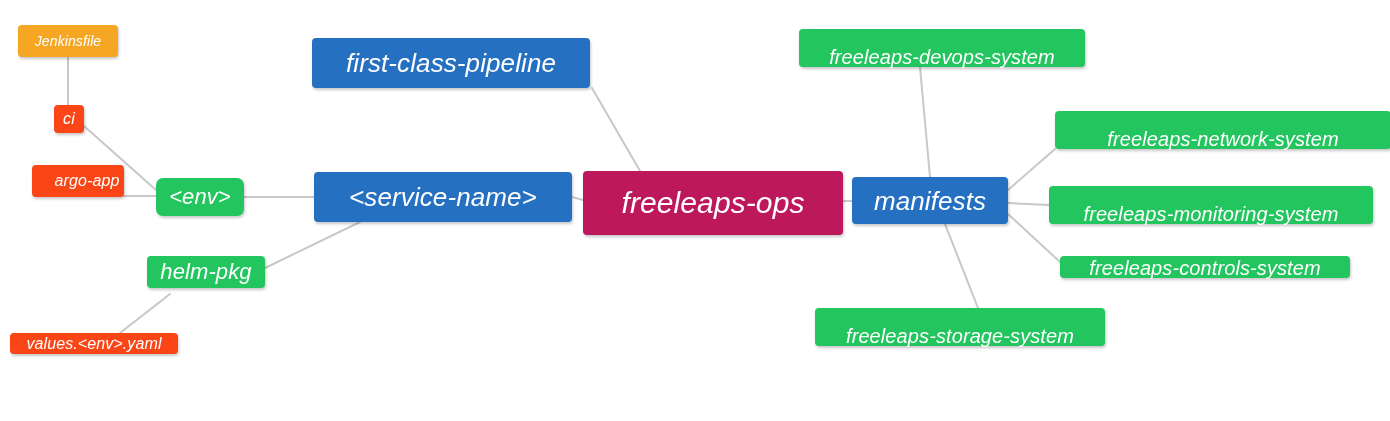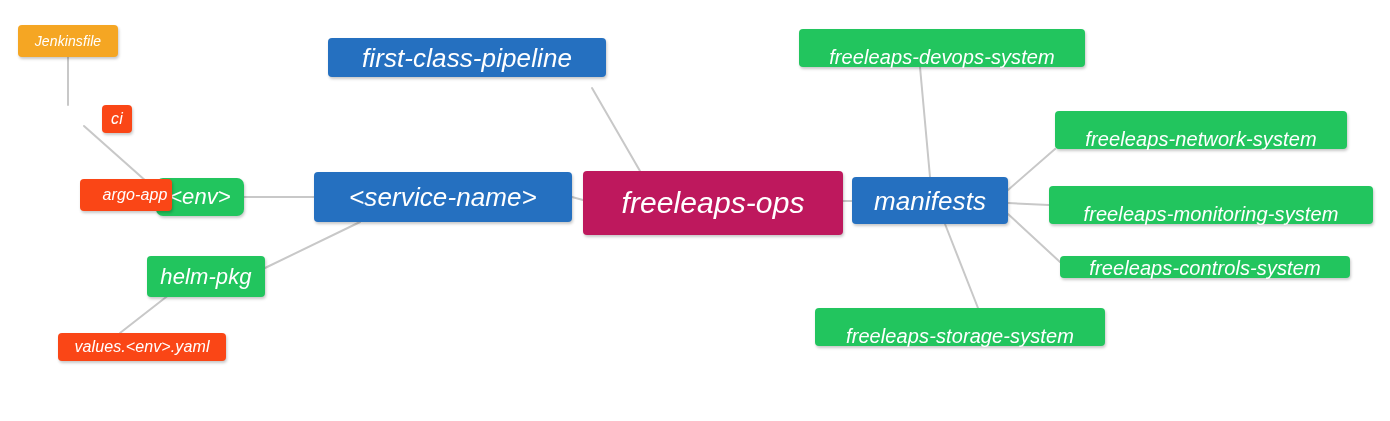--- a/index.html
+++ b/index.html
@@ -42,21 +42,21 @@
   .node-label {
     display: block;
     line-height: 1;
     font-style: italic;
   }
   
   .n-root   { background: #be185d; }
   .n-blue   { background: #2570C0; }
   .n-green  { background: #22C55E; }
   .n-orange { background: #F5A623; }
-  .n-red    { background: #FA4616; margin-left: 48px; }
+  .n-red    { background: #FA4616; }
 
   
   .s-root   { font-size: 30px; }
   .s-major  { font-size: 26px; }
   .s-mid    { font-size: 22px; }
   .s-minor  { font-size: 20px; align-items: flex-end; }
   .s-small  { font-size: 16px; }
   .s-tiny   { font-size: 14px; }
 </style>
 </head>
@@ -79,48 +79,48 @@
       <line x1="1008" y1="214" x2="1060" y2="262" stroke="#c8c8c8" stroke-width="2" stroke-linecap="round"></line>
       <line x1="945" y1="224" x2="978" y2="308" stroke="#c8c8c8" stroke-width="2" stroke-linecap="round"></line>
     </svg>
   <div id="node-layer">
       <div class="node n-root s-root" style="left: 583px; top: 171px; width: 260px; height: 64px;">
         <span class="node-label">freeleaps-ops</span>
       </div>
       <div class="node n-blue s-major" style="left: 314px; top: 172px; width: 258px; height: 50px;">
         <span class="node-label">&lt;service-name&gt;</span>
       </div>
-      <div class="node n-blue s-major" style="left: 328px; top: 38px; width: 278px; height: 39px;">
+      <div class="node n-blue s-major" style="left: 312px; top: 38px; width: 278px; height: 50px;">
         <span class="node-label">first-class-pipeline</span>
       </div>
       <div class="node n-blue s-major" style="left: 852px; top: 177px; width: 156px; height: 47px;">
         <span class="node-label">manifests</span>
       </div>
       <div class="node n-green s-mid" style="left: 156px; top: 178px; width: 88px; height: 38px; border-radius: 7px;">
         <span class="node-label">&lt;env&gt;</span>
       </div>
-      <div class="node n-green s-mid" style="left: 147px; top: 256px; width: 118px; height: 41px;">
+      <div class="node n-green s-mid" style="left: 147px; top: 256px; width: 118px; height: 32px;">
         <span class="node-label">helm-pkg</span>
       </div>
       <div class="node n-red s-small" style="left: 54px; top: 105px; width: 30px; height: 28px;">
         <span class="node-label">ci</span>
       </div>
       <div class="node n-orange s-tiny" style="left: 18px; top: 25px; width: 100px; height: 32px;">
         <span class="node-label">Jenkinsfile</span>
       </div>
-      <div class="node n-red s-small" style="left: 32px; top: 179px; width: 92px; height: 32px; padding-left: 18px;">
+      <div class="node n-red s-small" style="left: 32px; top: 165px; width: 92px; height: 32px; padding-left: 18px;">
         <span class="node-label">argo-app</span>
       </div>
-      <div class="node n-red s-small" style="left: 10px; top: 333px; width: 168px; height: 28px;">
+      <div class="node n-red s-small" style="left: 10px; top: 333px; width: 168px; height: 21px;">
         <span class="node-label">values.&lt;env&gt;.yaml</span>
       </div>
       <div class="node n-green s-minor" style="left: 799px; top: 29px; width: 286px; height: 38px;">
         <span class="node-label">freeleaps-devops-system</span>
       </div>
-      <div class="node n-green s-minor" style="left: 1055px; top: 111px; width: 292px; height: 38px;">
+      <div class="node n-green s-minor" style="left: 1055px; top: 111px; width: 336px; height: 38px;">
         <span class="node-label">freeleaps-network-system</span>
       </div>
       <div class="node n-green s-minor" style="left: 1049px; top: 186px; width: 324px; height: 38px;">
         <span class="node-label">freeleaps-monitoring-system</span>
       </div>
       <div class="node n-green s-minor" style="left: 1060px; top: 256px; width: 290px; height: 22px;">
         <span class="node-label">freeleaps-controls-system</span>
       </div>
       <div class="node n-green s-minor" style="left: 815px; top: 308px; width: 290px; height: 38px;">
         <span class="node-label">freeleaps-storage-system</span>

